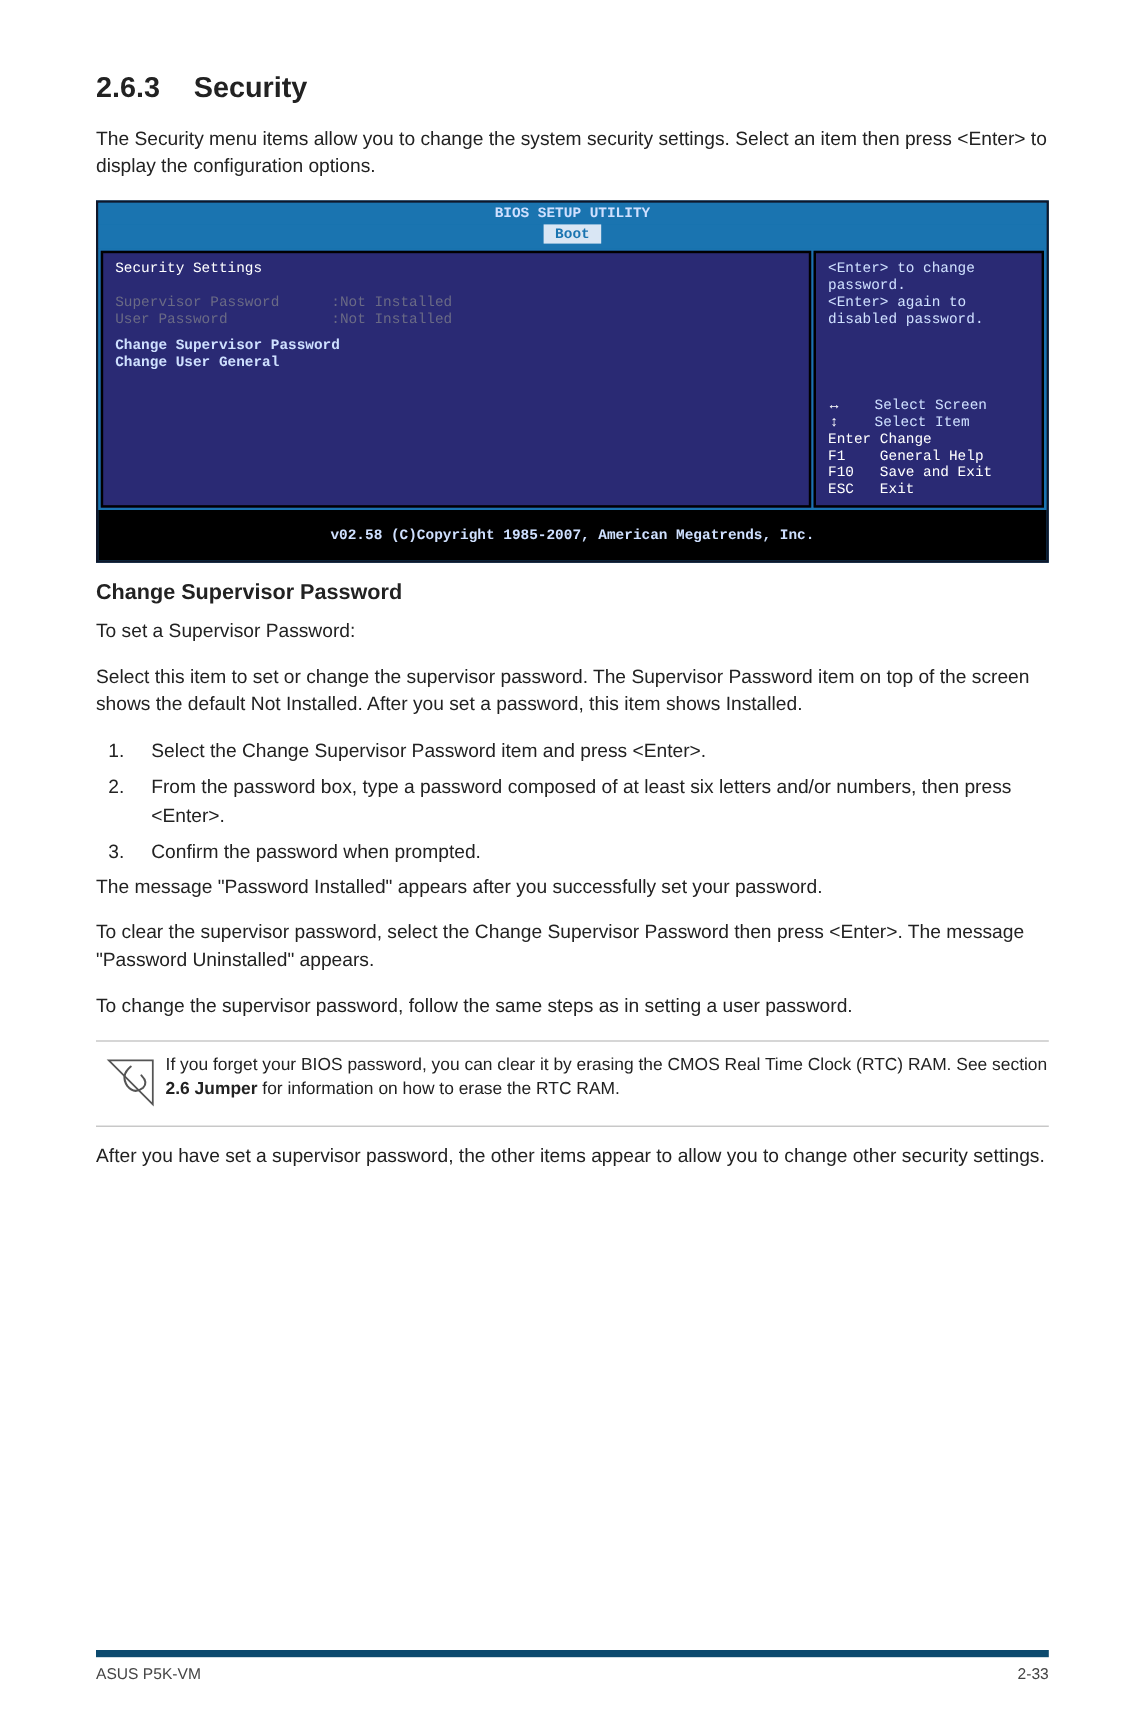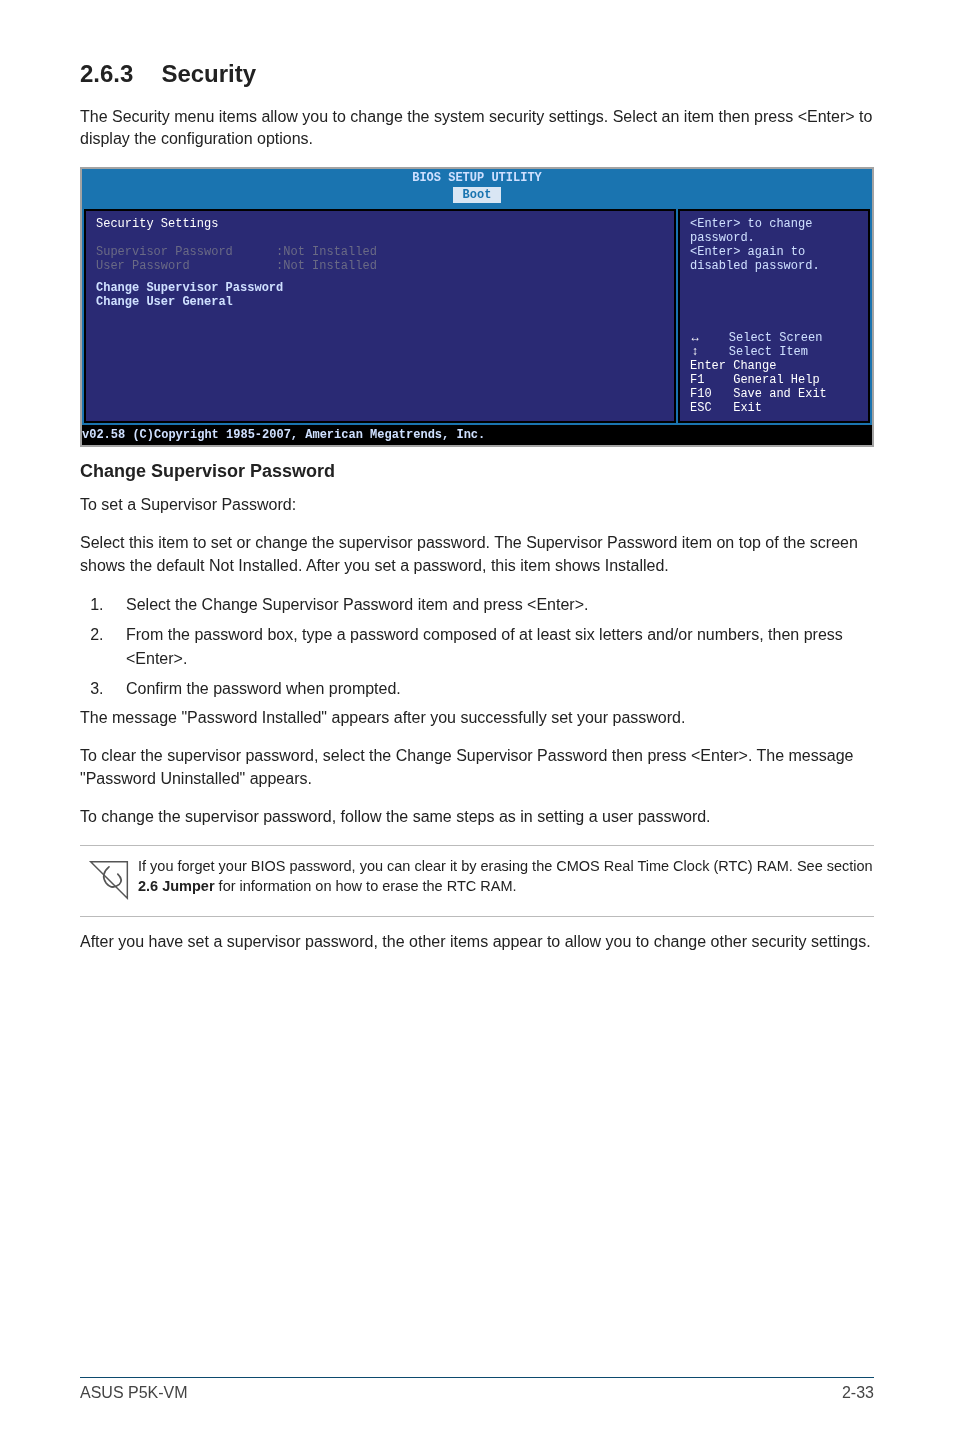--- a/index.html
+++ b/index.html
@@ -1,43 +1,43 @@
 <!DOCTYPE html>
 <html><head>
 <meta charset="utf-8">
 <style>
 body{margin:0;font-family:Arial,Helvetica,sans-serif;color:#222;background:#fff}
 .page{width:954px;min-height:1438px;padding:60px 80px 40px;box-sizing:border-box;position:relative}
 .h2{font-size:24px;font-weight:700;margin:0 0 18px}
 .h2 .num{display:inline-block;margin-right:28px}
 .body-text{font-size:16px;line-height:1.4;margin:0 0 16px}
-.bios{border:2px solid #a3a3a3;background:#1a74b0;margin:12px 0 14px;font-family:'Courier New',monospace;font-size:12px;color:#cfe0ff}
+.bios{border:2px solid #0f172a;background:#1a74b0;margin:12px 0 14px;font-family:'Courier New',monospace;font-size:12px;color:#cfe0ff}
 .bios .titlebar{background:#1a74b0;color:#cfe0ff;text-align:center;font-weight:700;padding:2px 0}
 .bios .tabbar{background:#1a74b0;text-align:center;padding:0 0 4px}
 .bios .tab{background:#d9e6f4;color:#1a74b0;display:inline-block;padding:1px 10px;font-weight:700}
 .bios .inner{display:flex;background:#1a74b0}
 .bios .left{flex:1;border:2px solid #000;margin:2px;background:#2a2a74;min-height:194px;padding:6px 10px;box-sizing:border-box}
 .bios .right{width:192px;border:2px solid #000;margin:2px 2px 2px 0;background:#2a2a74;min-height:194px;padding:6px 10px;box-sizing:border-box;color:#cfe0ff}
 .bios-heading{color:#fff;font-weight:400;margin-bottom:8px}
 .bios-disabled{color:#6a6a85}
 .bios-option{color:#cfe0ff;font-weight:700}
 .bios-row{white-space:pre}
-.bios .footer{background:#000;color:#cfe0ff;text-align:left;font-weight:700;padding:3px 0;font-size:12px}
+.bios .footer{background:#000;color:#cfe0ff;text-align:center;font-weight:700;padding:14px 0;font-size:12px}
 .help-block{margin-top:58px}
 .help-row{white-space:pre}
 .key{color:#fff}
 .icon{display:inline-block;width:10px;text-align:center}
 .h3{font-size:18px;font-weight:700;margin:10px 0 12px}
 ol.steps{margin:0 0 6px 0;padding-left:28px}
 ol.steps li{font-size:16px;line-height:1.5;margin-bottom:6px;padding-left:18px}
 .note{display:flex;align-items:flex-start;margin:14px 0 14px 0;border-top:1px solid #bbb;border-bottom:1px solid #bbb;padding:10px 0 14px}
 .note .note-icon{width:58px;flex:none;display:flex;justify-content:center;padding-top:2px}
 .note .note-icon svg{width:44px;height:44px}
 .note-text{font-size:14.5px;line-height:1.4}
-.footer-bar{position:absolute;bottom:36px;left:80px;right:80px;border-top:1px solid #0c4a6e;padding-top:6px;font-size:16px;display:flex;justify-content:space-between;color:#444}
+.footer-bar{position:absolute;bottom:36px;left:80px;right:80px;border-top:6px solid #0c4a6e;padding-top:6px;font-size:13px;display:flex;justify-content:space-between;color:#444}
 </style>
 </head>
 <body>
 
 <div class="page">
 
   <h2 class="h2">
     <span class="num">2.6.3</span><span>Security</span>
   </h2>
 

